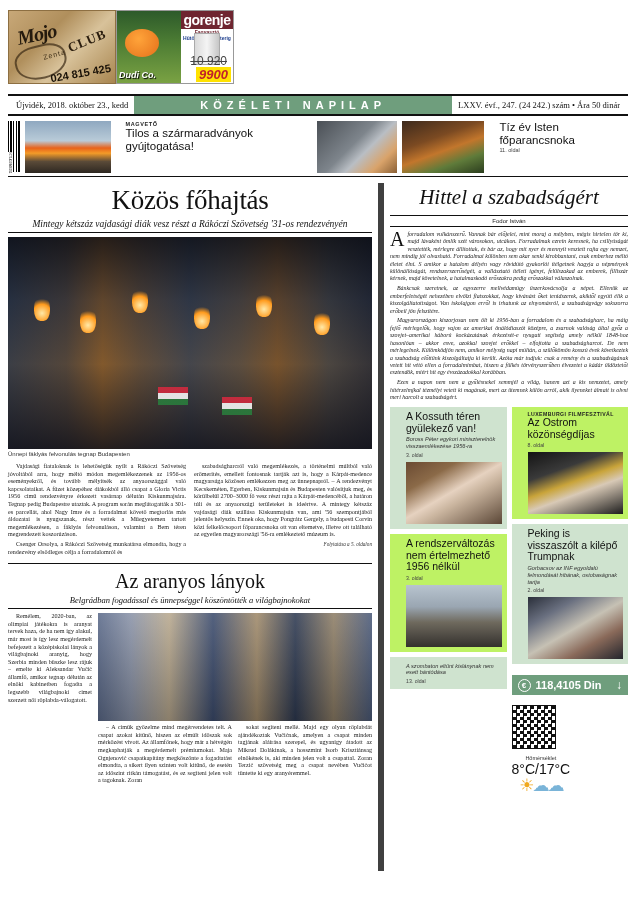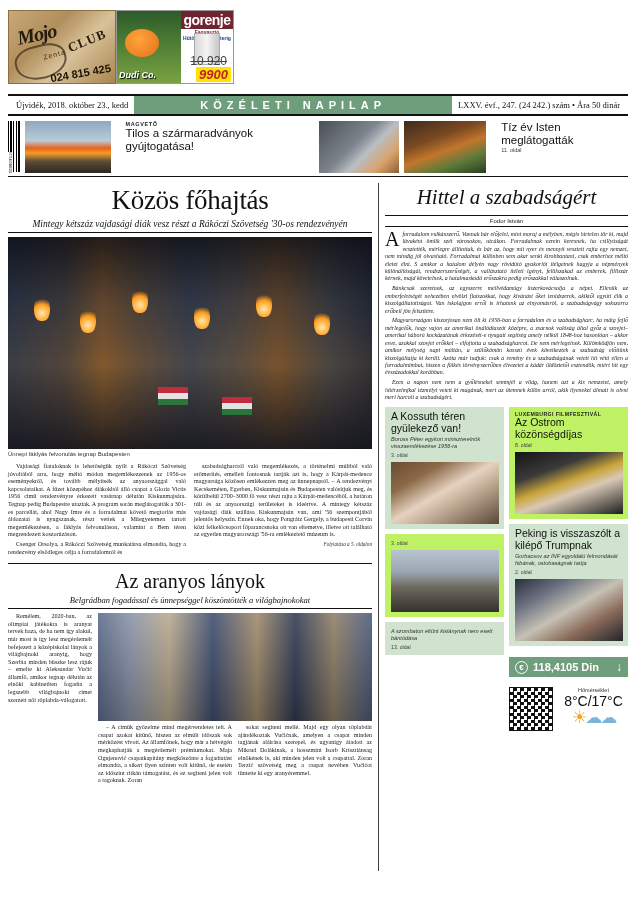--- a/index.html
+++ b/index.html
@@ -136,21 +136,21 @@
   .t3img { width:82px; background: linear-gradient(160deg,#3d2a1c 0%,#7b4a22 35%,#c2762c 55%,#5f7b3a 75%,#2b3d1e 100%); }
   .teaser-txt { min-width:0; }
   .kicker { font-size:5.5px; font-weight:bold; letter-spacing:.6px; color:#222; text-transform:uppercase; }
   .t-head { font-size:11.5px; line-height:12.5px; color:#111; font-weight:normal; }
   .t-sub { font-size:6px; font-style:italic; color:#333; line-height:7.5px; margin-top:1px; }
   .t-page { font-size:5.5px; color:#444; margin-top:1px; }
 
   
   .content { display:flex; gap:6px; margin: 6px 8px 0 8px; height: 688px; }
   .left-col { flex: 1 1 auto; width: 368px; }
-  .right-col { flex: 0 0 250px; width:250px; border-left:1px solid #404040; padding-left:6px; }
+  .right-col { flex: 0 0 250px; width:250px; border-left:6px solid #404040; padding-left:6px; }
 
   
   .lead-title {
     font-family:"Liberation Serif", serif; font-size:27px; text-align:center;
     color:#111; letter-spacing:-.3px; margin-top:2px;
   }
   .lead-sub {
     font-family:"Liberation Serif", serif; font-style:italic; font-size:9.5px;
     text-align:center; color:#111; margin-top:3px; padding-bottom:3px;
     border-bottom:1px solid #111;
@@ -219,21 +219,21 @@
   }
   .op-body p.first { text-indent:0; }
   .dropcap {
     float:left; font-family:"Liberation Serif", serif; font-size:20px; line-height:15px;
     padding:1px 3px 0 0; font-style:normal; color:#111;
   }
 
   
   .promo-grid { display:flex; gap:5px; margin-top:6px; }
   .promo-col { flex:1; min-width:0; display:flex; flex-direction:column; gap:5px; }
-  .promo { background:#cfe3cf; padding:4px 5px 5px 6px; }
+  .promo { background:#cfe3cf; padding:4px 5px 5px 16px; }
   .promo.white { background:#bef264; }
   .promo .pk { font-size:5.2px; font-weight:bold; letter-spacing:.4px; color:#222; text-transform:uppercase; }
   .promo .ph { font-size:10.5px; line-height:11.5px; color:#111; }
   .promo .ps { font-size:5.6px; font-style:italic; color:#333; line-height:6.8px; margin-top:2px; }
   .promo .pp { font-size:5.2px; color:#444; margin-top:2px; }
   .promo-photo { width:100%; height:62px; margin-top:4px; }
   .ph-boross { background: linear-gradient(150deg,#6a4a32 0%,#8b6a48 25%,#e6d2c0 48%,#c9b49e 60%,#5a4636 100%); }
   .ph-film { background: linear-gradient(160deg,#141414 0%,#3a3a3a 30%,#c9a43a 48%,#d8c9b6 62%,#1c1c1c 100%); }
   .ph-trump { background: linear-gradient(150deg,#2a2f3a 0%,#6a7080 25%,#c6c1b4 50%,#8a6a5a 72%,#23252c 100%); }
   .ph-tank { background: linear-gradient(180deg,#b8c4cf 0%,#9aa6b2 35%,#6f6a5e 60%,#4a4640 85%,#33312c 100%); }
@@ -242,21 +242,21 @@
   .fx-bar {
     display:flex; align-items:center; gap:5px;
     background:#6f9e7d; color:#fff; padding:3px 6px; margin-top:6px;
     font-weight:bold; font-size:11px;
   }
   .fx-euro {
     width:13px; height:13px; border-radius:50%; border:1.4px solid #fff;
     display:flex; align-items:center; justify-content:center; font-size:8px; flex:0 0 13px;
   }
   .fx-arrow { margin-left:auto; font-size:12px; }
-  .foot { display:flex; gap:6px; margin-top:5px; align-items:flex-start; }
+  .foot { display:flex; gap:6px; margin-top:5px; align-items:flex-start;flex-direction:column; }
   .qr {
     width:44px; height:44px; flex:0 0 44px; border:1.5px solid #111; background:
       repeating-conic-gradient(#111 0 25%, #fff 0 50%) 0 0/7px 7px;
   }
   .weather { flex:1; text-align:center; }
   .w-label { font-size:5.5px; color:#333; }
   .w-temp { font-size:14px; color:#111; }
   .w-icons { margin-top:-2px; font-size:17px; color:#7ab4d8; letter-spacing:-2px; }
   .sun { color:#f0a81e; }
 </style>
@@ -311,32 +311,32 @@
       </div>
     </div>
 
     <div class="teaser">
       <div class="teaser-img t2img" style="order:1"></div>
     </div>
 
     <div class="teaser">
       <div class="teaser-img t3img"></div>
       <div class="teaser-txt">
-        <div class="t-head">Tíz év Isten meglátogatták</div>
+        <div class="t-head">Tíz év Isten főparancsnoka</div>
         <div class="t-page">11. oldal</div>
       </div>
     </div>
   </div>
 
   <div class="content">
 
     <div class="left-col">
 
       <div class="lead-title">Közös főhajtás</div>
-      <div class="lead-sub">Mintegy kétszáz vajdasági diák vesz részt a Rákóczi Szövetség '30-os rendezvényén</div>
+      <div class="lead-sub">Mintegy kétszáz vajdasági diák vesz részt a Rákóczi Szövetség '31-os rendezvényén</div>
 
       <div class="lead-photo">
         <div class="flame" style="left:26px;  top:58px;"></div>
         <div class="flame" style="left:72px;  top:70px;"></div>
         <div class="flame" style="left:124px; top:50px;"></div>
         <div class="flame" style="left:186px; top:66px;"></div>
         <div class="flame" style="left:248px; top:54px;"></div>
         <div class="flame" style="left:306px; top:72px;"></div>
         <div class="hflag" style="left:150px; top:150px;"></div>
         <div class="hflag" style="left:214px; top:160px;"></div>
@@ -391,20 +391,21 @@
         <div class="promo-col">
 
           <div class="promo">
             <div class="ph">A Kossuth téren gyülekező van!</div>
             <div class="ps">Boross Péter egykori miniszterelnök visszaemlékezése 1956-ra</div>
             <div class="pp">3. oldal</div>
             <div class="promo-photo ph-boross"></div>
           </div>
 
           <div class="promo white">
+            <div class="ph">A rendszerváltozás nem értelmezhető 1956 nélkül</div>
             <div class="pp">3. oldal</div>
             <div class="promo-photo ph-tank"></div>
           </div>
 
           <div class="promo">
             <div class="ps">A szombaton eltűnt kislánynak nem esett bántódása</div>
             <div class="pp">13. oldal</div>
           </div>
         </div>
 

